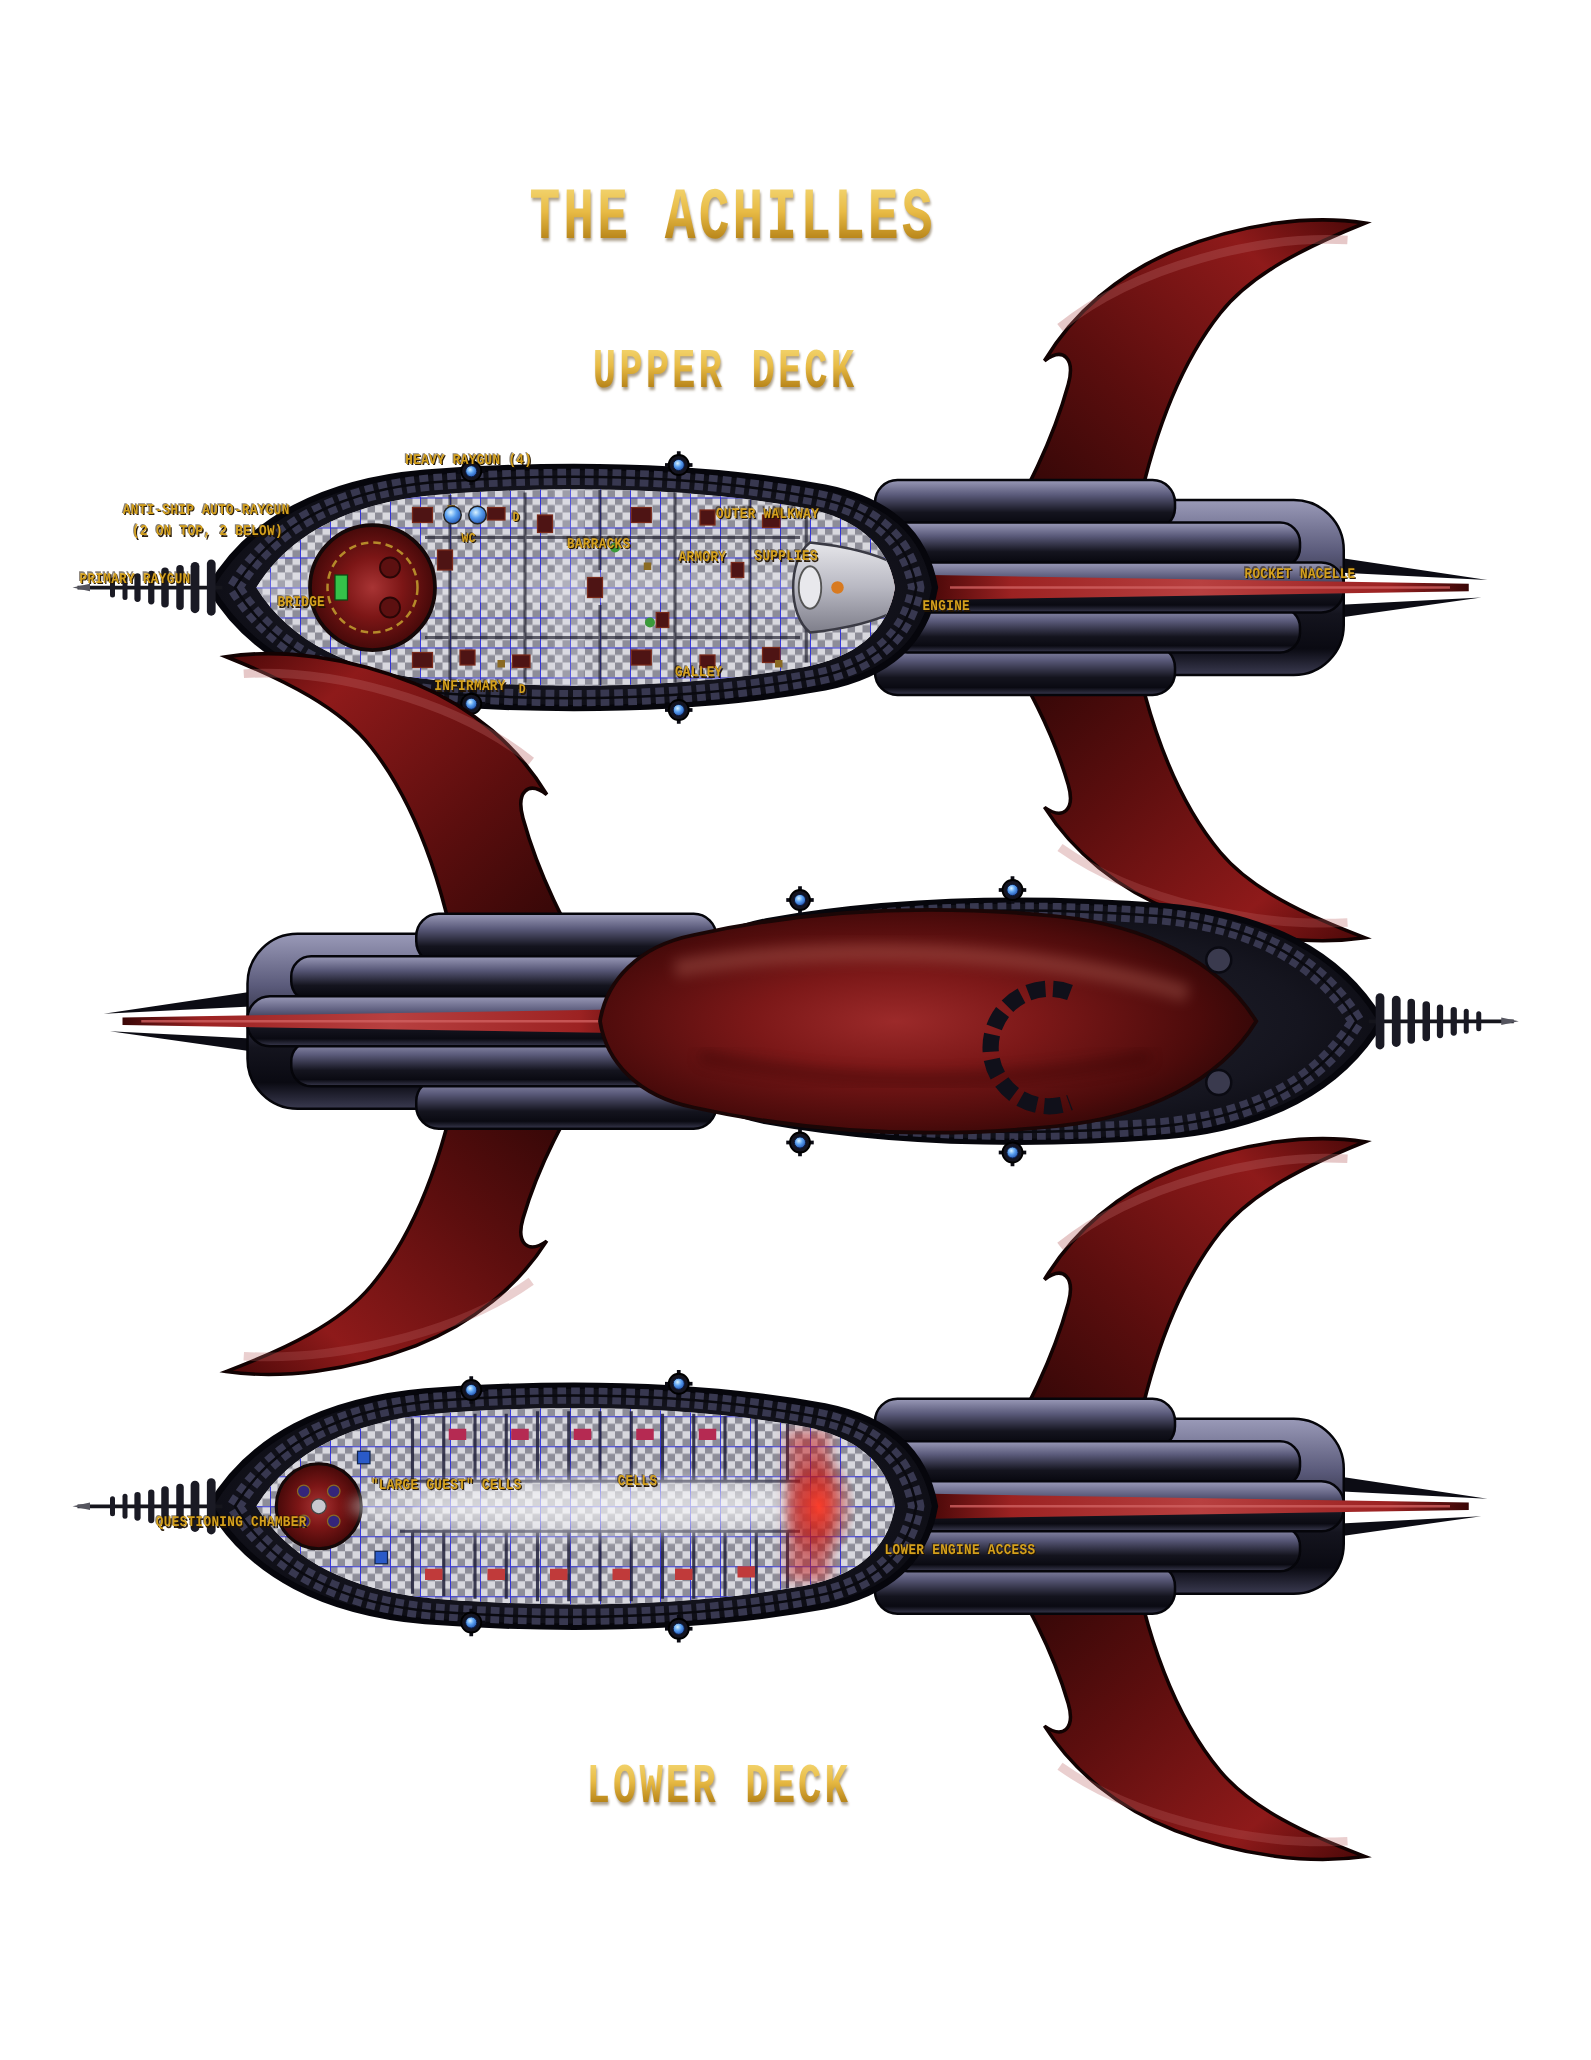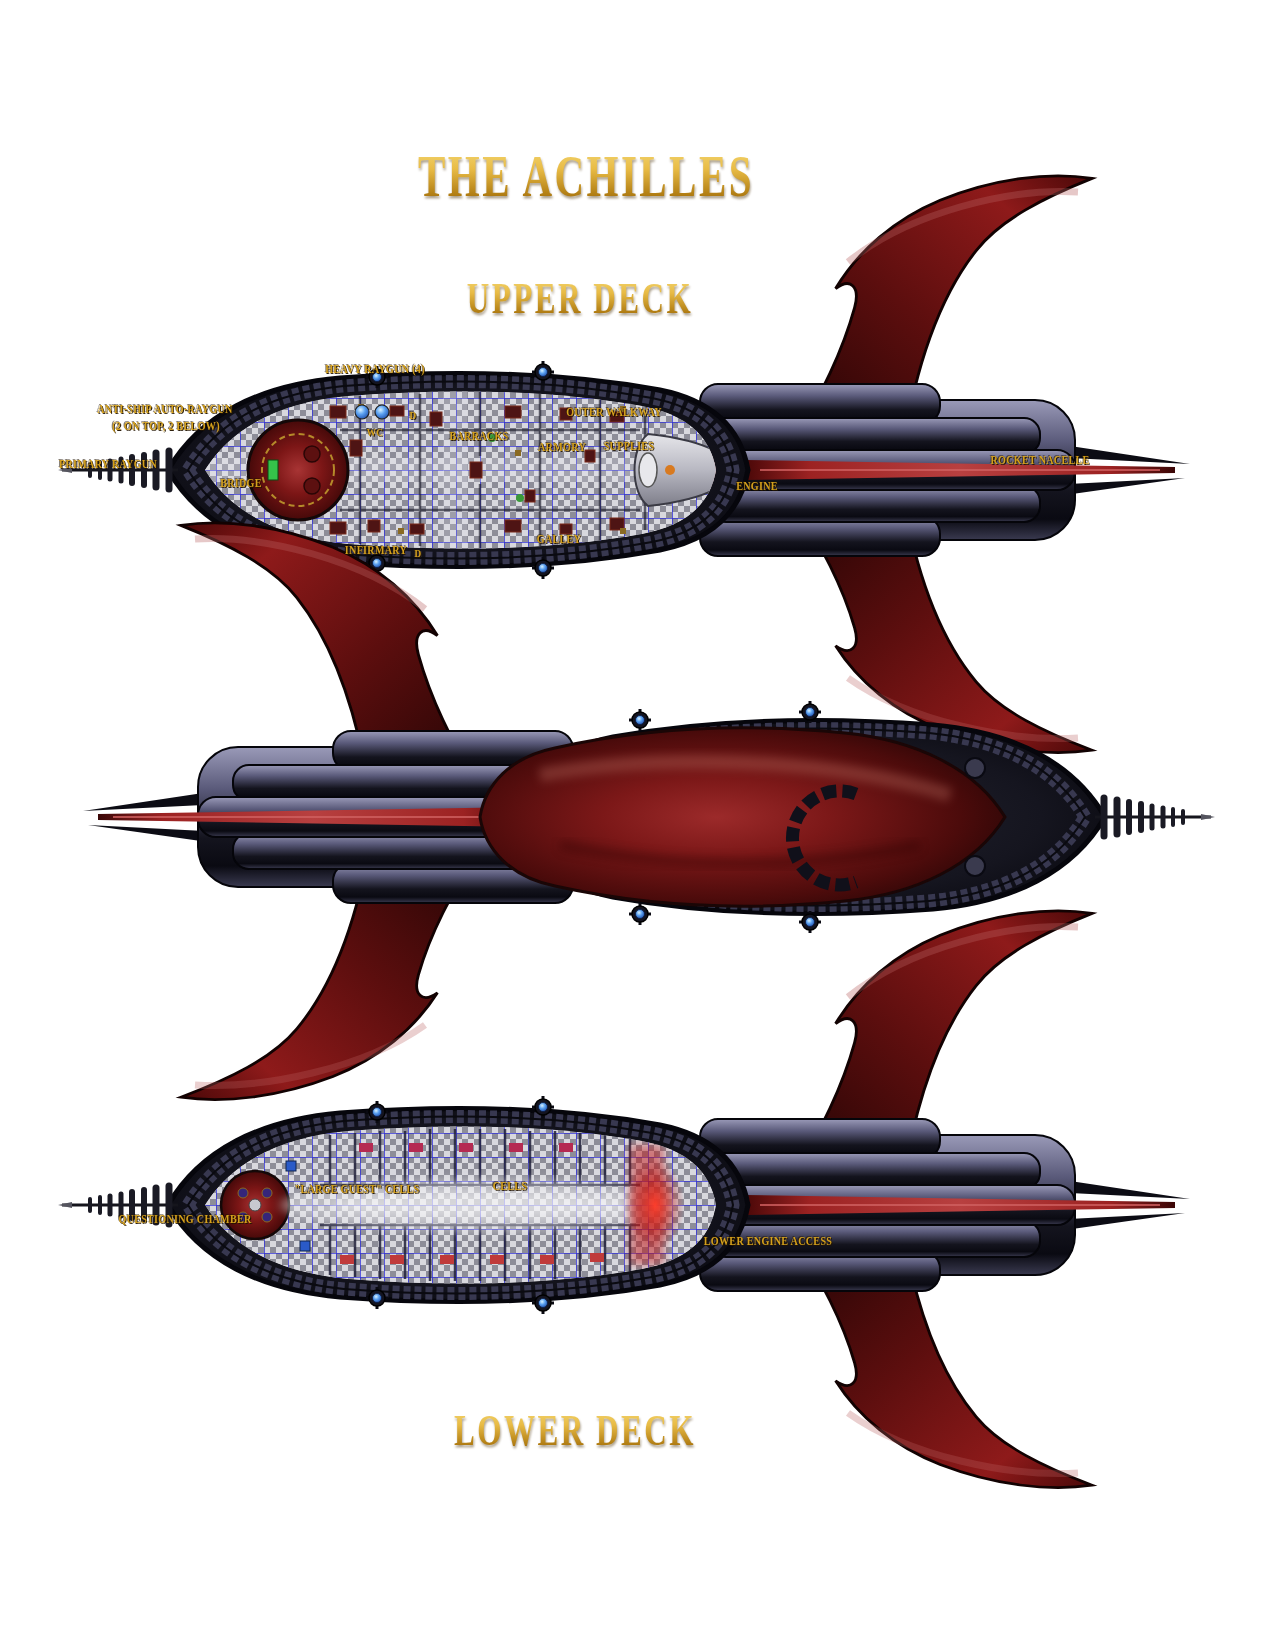--- a/index.html
+++ b/index.html
@@ -1,21 +1,21 @@
 <!DOCTYPE html>
 <html><head>
 <meta charset="utf-8">
 <style>
   html,body{margin:0;padding:0;background:#ffffff;}
   #canvas{
     position:relative;
     width:1273px;height:1648px;
     background:#ffffff;
     overflow:hidden;
-    font-family:Liberation Serif, serif;
+    font-family:Liberation Mono, monospace;
   }
   #ship-art{position:absolute;left:0;top:0;}
   .deco-title{
     position:absolute;
     transform:translate(-50%,-50%) scale(0.82,1.18);
     font-weight:bold;
     letter-spacing:3px;
     white-space:nowrap;
     background:linear-gradient(180deg,#f6dd7d 0%,#e8bb45 40%,#b07c12 78%,#8a5a08 100%);
     -webkit-background-clip:text;

